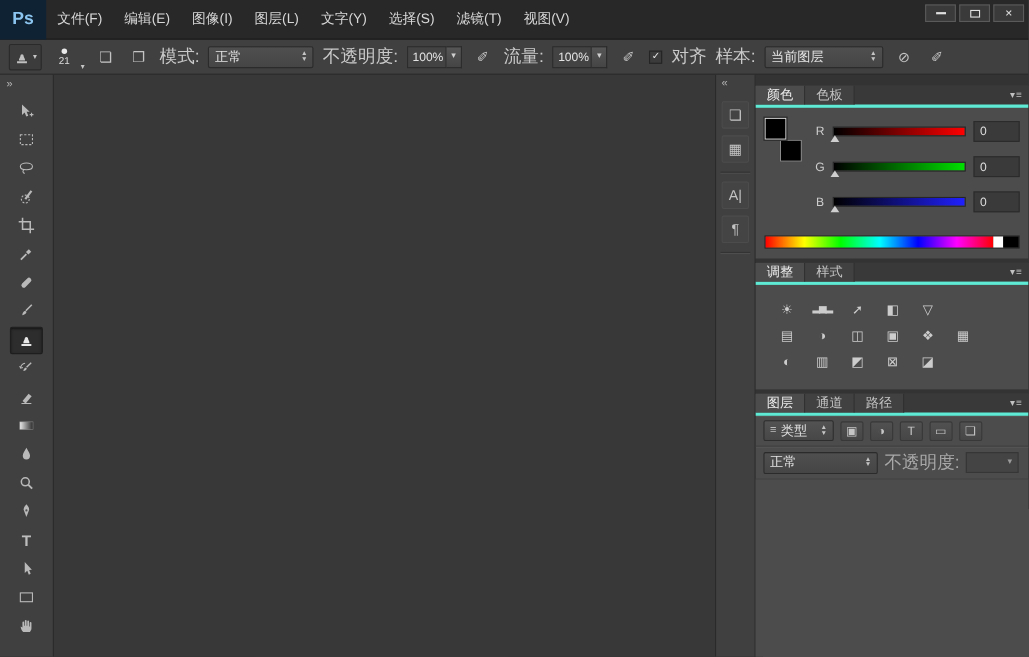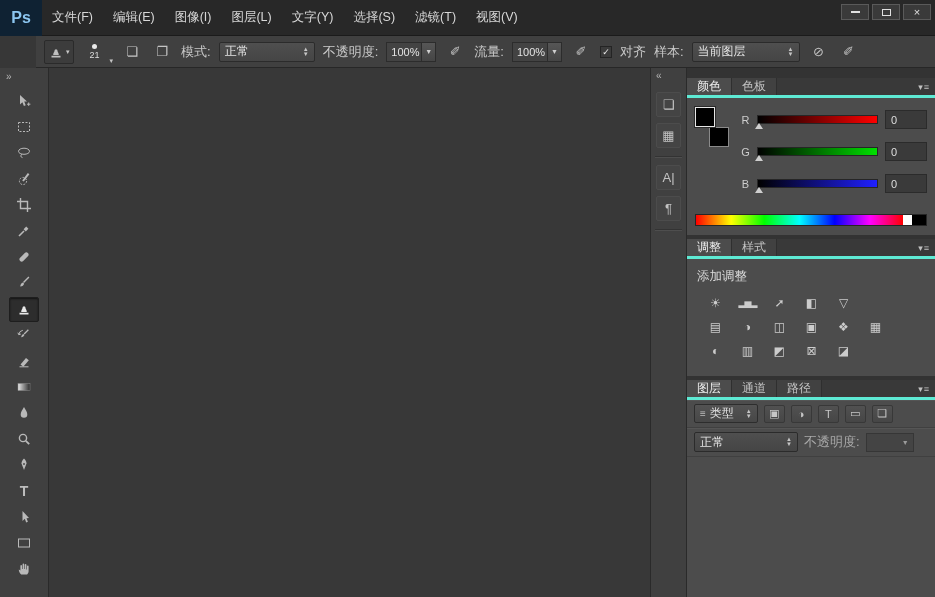--- a/index.html
+++ b/index.html
@@ -10,22 +10,22 @@
   
   .menubar { height:36px; background:#282828; border-bottom:1px solid #1b1b1b; display:flex; align-items:center; position:relative; flex:0 0 auto; }
   .logo { width:42px; height:36px; background:#0f2233; color:#8cc6f0; font-weight:bold; font-size:16px; display:flex; align-items:center; justify-content:center; }
   .menu-item { padding:0 10px; height:36px; display:flex; align-items:center; color:#d8d8d8; font-size:12.5px; cursor:default; }
   .winbtns { position:absolute; top:4px; right:4px; display:flex; gap:3px; }
   .winbtn { width:28px; height:16px; background:#3a3a3a; border:1px solid #5a5a5a; display:flex; align-items:center; justify-content:center; color:#e0e0e0; font-size:11px; line-height:1; }
   .minbar { width:9px; height:2px; background:#e0e0e0; display:block; }
   .maxbox { width:9px; height:7px; border:1px solid #e0e0e0; display:block; }
 
   
-  .optionsbar { height:32px; background:#404040; border-bottom:1px solid #272727; display:flex; align-items:center; gap:8px; padding:0 8px; flex:0 0 auto;margin-left:36px; }
-  .opt-label { color:#c9c9c9; font-size:13px; white-space:nowrap; }
+  .optionsbar { height:32px; background:#404040; border-bottom:1px solid #272727; display:flex; align-items:center; gap:8px; padding:0 8px; flex:0 0 auto; }
+  .opt-label { color:#c9c9c9; font-size:16px; white-space:nowrap; }
   .select { display:flex; align-items:center; background:linear-gradient(#4f4f4f,#454545); border:1px solid #2b2b2b; border-radius:2px; height:20px; padding:0 5px; color:#e3e3e3; }
   .spin { display:flex; flex-direction:column; margin-left:auto; padding-left:8px; font-size:6px; line-height:5px; color:#c6c6c6; }
   .val { display:flex; }
   .val .txt { width:36px; height:20px; background:#434343; border:1px solid #2c2c2c; display:flex; align-items:center; padding:0 4px; font-size:11px; color:#e3e3e3; }
   .val .dd { width:14px; height:20px; background:linear-gradient(#565656,#454545); border:1px solid #2c2c2c; border-left:none; display:flex; align-items:center; justify-content:center; font-size:7px; color:#cfcfcf; }
   .tool-preset { display:flex; align-items:center; gap:2px; background:#3c3c3c; border:1px solid #2a2a2a; border-radius:2px; height:24px; padding:0 3px; }
   .caret { font-size:7px; color:#c6c6c6; }
   .brush-preview { display:flex; align-items:flex-end; gap:2px; }
   .bp-box { width:26px; height:26px; display:flex; flex-direction:column; align-items:center; justify-content:center; gap:1px; }
   .bp-dot { width:5px; height:5px; border-radius:50%; background:#e9e9e9; }
@@ -375,21 +375,20 @@
         </div>
       </div>
 
       <div class="panel">
         <div class="tabbar">
           <div class="tab active">调整</div>
           <div class="tab">样式</div>
           <div class="panel-menu">▾≡</div>
         </div>
         <div class="adj-body">
-          <div class="adj-header">添加调整</div>
           <div class="adj-row">
             <div class="adj">
                 <span>☀</span>
               </div>
             <div class="adj small">
                 <span>▂▅▂</span>
               </div>
             <div class="adj">
                 <span>➚</span>
               </div>

